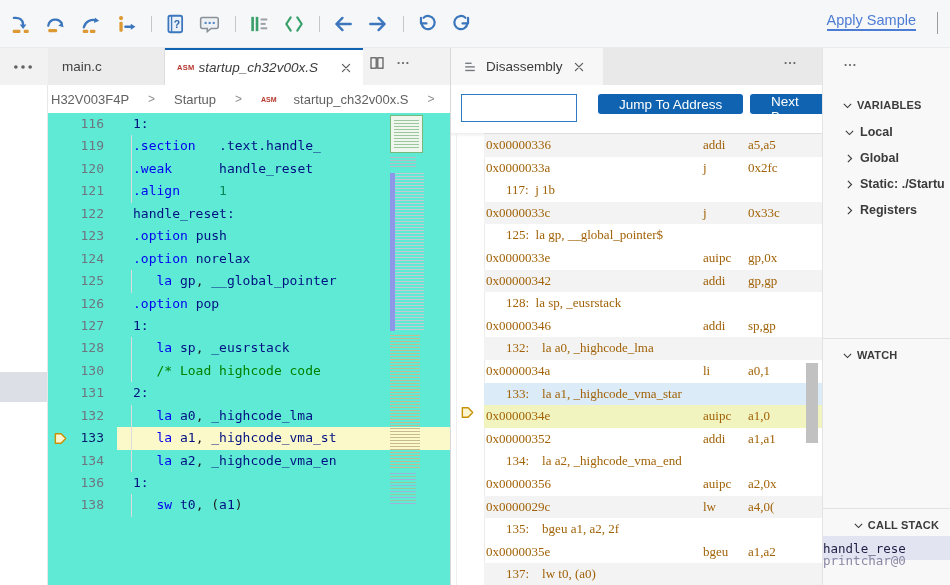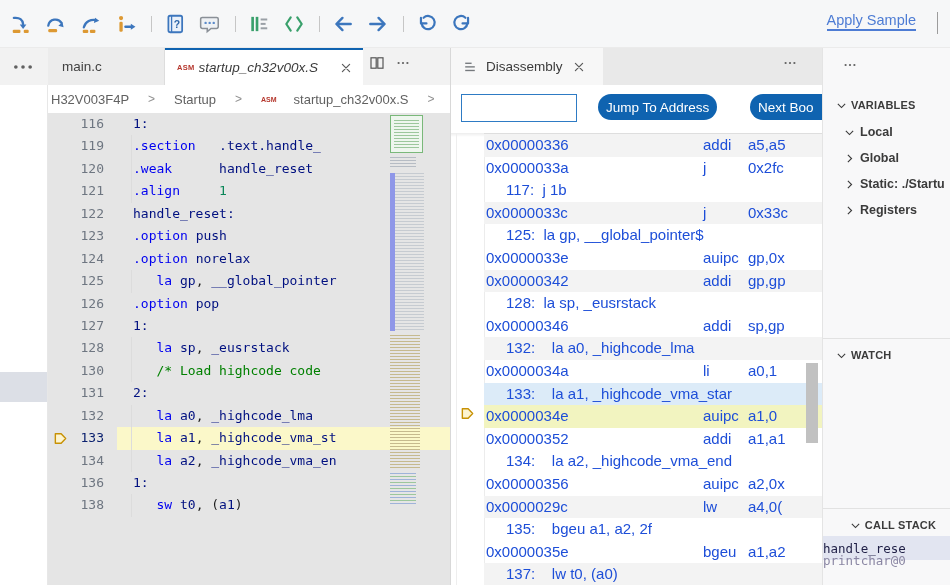--- a/index.html
+++ b/index.html
@@ -42,21 +42,21 @@
   .bc-item{cursor:pointer;white-space:nowrap}
   .bc-sep{color:#8f8f8f;font-size:12px}
   .bc-asm{font-size:7px;font-weight:bold;color:#b5372d;margin-right:-2px}
   .bc-cube svg{width:14px;height:14px;vertical-align:-2px}
 
   
   .left-strip{position:absolute;left:0;top:85px;width:47px;height:500px;background:#fff;border-right:1px solid #e7e7e7}
   .strip-block{position:absolute;left:0;top:287px;width:47px;height:30px;background:#dcdfe6}
 
   
-  .editor{position:absolute;left:48px;top:113px;width:402px;height:472px;background:#e5e5e5;overflow:hidden}
+  .editor{position:absolute;left:48px;top:113px;width:402px;height:472px;background:#5eead4;overflow:hidden}
   .crow{display:flex;height:22.45px;line-height:22.45px;font-size:13px;cursor:text}
   .gut{width:69px;position:relative;display:flex;align-items:center;justify-content:flex-end;
        padding-right:13px;box-sizing:border-box;flex:none;cursor:pointer}
   .lnum{font-family:"DejaVu Sans Mono",monospace;font-size:13px;color:#6e7681}
   .lnum.active{color:#0b216f}
   .ptr{position:absolute;left:5px;top:4px;width:15px;height:15px}
   .ptr svg{width:15px;height:15px}
   .codepart{flex:1;position:relative;padding-left:16px;white-space:pre;font-family:"DejaVu Sans Mono",monospace;
             font-size:13px;overflow:hidden}
   .codepart.g::before{content:"";position:absolute;left:14px;top:0;bottom:0;width:1px;background:#dcdcdc}
@@ -75,45 +75,45 @@
   .mm-mixed{top:360px;width:26px;height:32px;
             background:repeating-linear-gradient(to bottom,#9fb3d9 0 1px,transparent 1px 3px,#9cc79c 3px 4px,transparent 4px 6px)}
   .escroll{position:absolute;left:378px;top:0;width:24px;height:472px}
 
   
   .dpanel{position:absolute;left:450px;top:85px;width:372px;height:500px;background:#fff;
           border-left:1px solid #d8d8d8;box-sizing:border-box;overflow:hidden}
   .dhead{position:absolute;left:0;top:0;width:372px;height:48px;background:#fff}
   .dinput{position:absolute;left:10px;top:9px;width:116px;height:28px;border:1px solid #2e7bc4;background:#fff;
           box-sizing:border-box;font-size:13px;padding:0 6px;outline:none}
-  .dbtn{position:absolute;top:9px;height:26px;background:#0f63b0;color:#fff;border:none;border-radius:14px;
-        font-size:13.5px;font-family:"Liberation Sans",sans-serif;padding:0 8px;cursor:pointer}
+  .dbtn{position:absolute;top:9px;height:20px;background:#0f63b0;color:#fff;border:none;border-radius:3px;
+        font-size:13.5px;font-family:"Liberation Sans",sans-serif;padding:0 21px;cursor:pointer}
   .dbtn.jump{left:147px}
   .dbtn.next{left:299px;width:84px;text-align:left}
   .drows{position:absolute;left:33px;top:48px;right:0;height:452px;overflow:visible;
          border-top:1px solid #dedede}
   .dgutline1{position:absolute;left:5px;top:48px;bottom:0;width:1px;background:#eeeeee}
   .dgutline2{position:absolute;left:33px;top:48px;bottom:0;width:1px;background:#ececec}
-  .drow{position:relative;height:22.6px;line-height:22.6px;font-family:Liberation Sans, sans-serif;
-        font-size:15px;color:#1d4ed8;white-space:pre;cursor:default}
+  .drow{position:relative;height:22.6px;line-height:22.6px;font-family:Liberation Serif, serif;
+        font-size:13px;color:#a16207;white-space:pre;cursor:default}
   .drow span{position:absolute;top:0}
   .daddr{left:2px}.dmn{left:219px}.dops{left:264px}
   .dsrc{left:22px}
   .bg-gray{background:#f3f3f3}.bg-blue{background:#dcebf8}.bg-yellow{background:#f2f4c0}
   .dptr{position:absolute;left:-24px;top:3px;width:15px;height:15px}
   .dptr svg{width:15px;height:15px}
   .dscroll{position:absolute;left:355px;top:278px;width:12px;height:80px;background:#c1c1c1;cursor:grab}
   .dshadow{position:absolute;left:0;top:48px;width:372px;height:4px;background:linear-gradient(rgba(0,0,0,.07),transparent)}
 
   
   .sidebar{position:absolute;left:822px;top:48px;width:128px;height:537px;background:#f8f8f9;
            border-left:1px solid #e4e4e4;box-sizing:border-box;overflow:hidden}
   .sb-more{position:absolute;left:18px;top:8px}
   .sb-header{position:absolute;left:0;width:100%;height:22px;display:flex;align-items:center;gap:3px;
-             padding-left:12px;box-sizing:border-box;font-size:11px;font-weight:bold;color:#3b3b3b;cursor:pointer;letter-spacing:.2px}
+             padding-left:18px;box-sizing:border-box;font-size:11px;font-weight:bold;color:#3b3b3b;cursor:pointer;letter-spacing:.2px}
   .sb-header svg,.sb-item svg{width:13px;height:13px;flex:none}
   .sb-item{position:absolute;left:0;width:100%;height:24px;display:flex;align-items:center;gap:4px;
            padding-left:20px;box-sizing:border-box;font-size:12.5px;font-weight:bold;color:#3b3b3b;cursor:pointer}
   .sb-div{position:absolute;left:0;width:100%;height:1px;background:#e2e2e2}
   .sb-frame{position:absolute;left:0;width:100%;height:24px;display:flex;align-items:center;
             box-sizing:border-box;font-family:"DejaVu Sans Mono",monospace;font-size:12.5px;white-space:nowrap;cursor:pointer}
   .sb-frame.sel{background:#e2e5f1;color:#1f1f46}
   .sb-frame.dim{color:#8a86a3}
 </style>
 </head>

